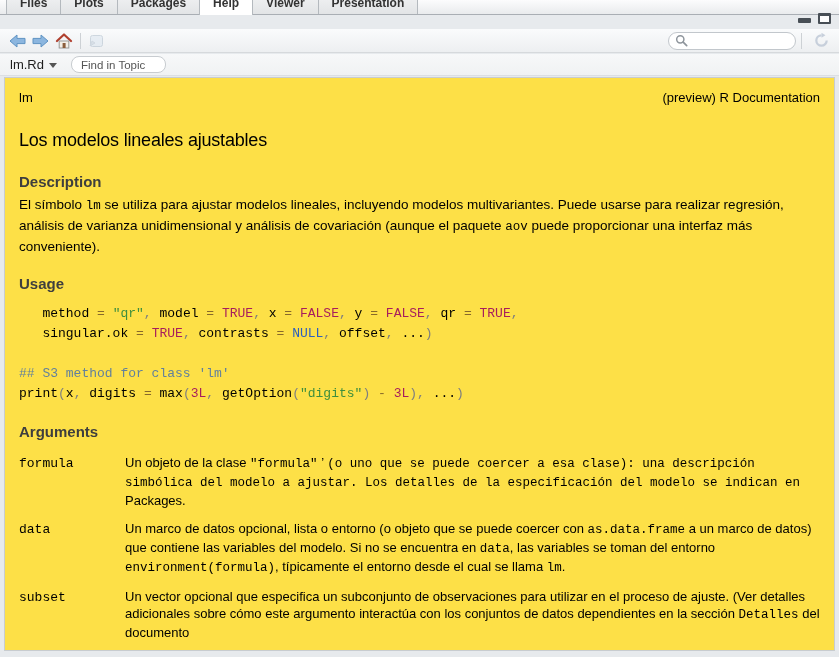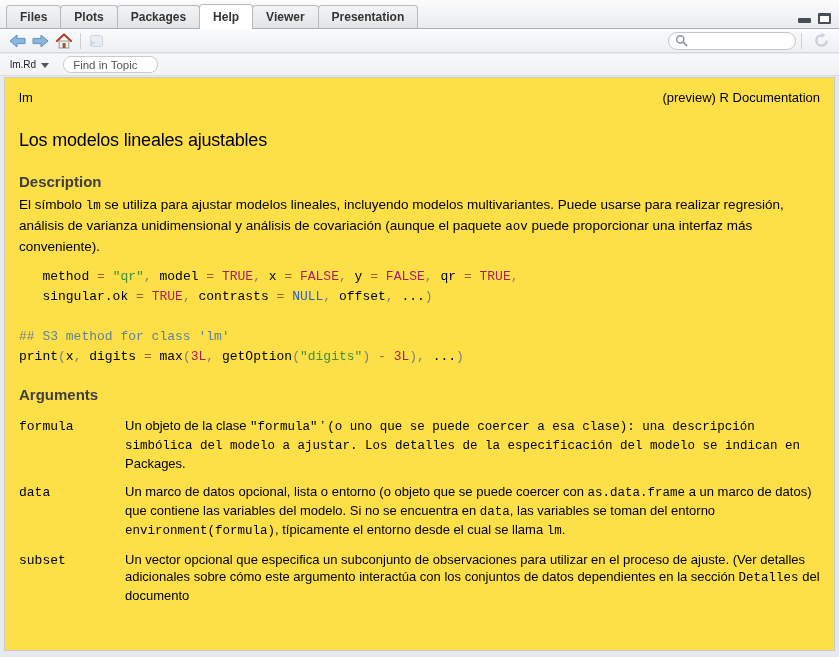--- a/index.html
+++ b/index.html
@@ -6,21 +6,21 @@
   html,body { width:839px; height:657px; overflow:hidden; }
   body {
     position:relative;
     background:#E7EAED;
     font-family:"Liberation Sans", sans-serif;
     color:#000;
   }
 
   
   .tabbar {
-    position:absolute; top:0; left:0; right:0; height:29px;
+    position:absolute; top:0; left:0; right:0; height:15px;
     background:linear-gradient(#FCFCFD,#E9EBED);
     border-bottom:1px solid #A9AEB4;
     display:flex; align-items:flex-end; padding-left:6px;
   }
   .tab {
     height:23px; line-height:22px; padding:0 13px;
     font-size:12px; font-weight:bold; color:#333;
     background:linear-gradient(#F3F4F5,#E2E4E6);
     border:1px solid #B4B9BE; border-bottom:none;
     border-radius:4px 4px 0 0; margin-right:-1px; position:relative; z-index:1;
@@ -55,21 +55,21 @@
   }
   .refresh { opacity:.9; margin-left:5px; }
 
   
   .topicbar {
     position:absolute; top:54px; left:0; right:0; height:22px;
     background:linear-gradient(#F7F8F9,#F0F2F3);
     border-bottom:1px solid #DCDFE2;
     display:flex; align-items:center; padding:0 10px;
   }
-  .topic-file { font-size:10px; color:#1d1d1d; display:flex; align-items:center; gap:5px; cursor:default; }
+  .topic-file { font-size:13px; color:#1d1d1d; display:flex; align-items:center; gap:5px; cursor:default; }
   .caret { width:0; height:0; border-left:4px solid transparent; border-right:4px solid transparent; border-top:5px solid #555; margin-top:2px; }
   .findbox {
     margin-left:14px; width:95px; height:17px; background:#fff;
     border:1px solid #C8CCD0; border-radius:8px; display:flex; align-items:center; padding:0 9px;
   }
   .findbox input {
     border:none; outline:none; width:100%;
     font-size:11.5px; color:#444; font-family:"Liberation Sans",sans-serif; background:transparent;
   }
   .findbox input::placeholder { color:#555; opacity:1; }
@@ -175,20 +175,21 @@
   <div class="doc-header">
     <span>lm</span>
     <span>(preview) R Documentation</span>
   </div>
 
   <div class="doc-title">Los modelos lineales ajustables</div>
 
   <div class="section-heading">Description</div>
   <div class="desc-para"><span>El símbolo </span><span class="inline-code">lm</span><span> se utiliza para ajustar modelos lineales, incluyendo modelos multivariantes. Puede usarse para realizar regresión, análisis de varianza unidimensional y análisis de covariación (aunque el paquete </span><span class="inline-code">aov</span><span> puede proporcionar una interfaz más conveniente).</span></div>
 
+  <div class="section-heading">Usage</div>
   <div class="usage-code">
       <div class="code-line"><span>   method </span><span class="tk-o">=</span><span> </span><span class="tk-s">"qr"</span><span class="tk-p">,</span><span> model </span><span class="tk-o">=</span><span> </span><span class="tk-k">TRUE</span><span class="tk-p">,</span><span> x </span><span class="tk-o">=</span><span> </span><span class="tk-k">FALSE</span><span class="tk-p">,</span><span> y </span><span class="tk-o">=</span><span> </span><span class="tk-k">FALSE</span><span class="tk-p">,</span><span> qr </span><span class="tk-o">=</span><span> </span><span class="tk-k">TRUE</span><span class="tk-p">,</span></div>
       <div class="code-line"><span>   singular.ok </span><span class="tk-o">=</span><span> </span><span class="tk-k">TRUE</span><span class="tk-p">,</span><span> contrasts </span><span class="tk-o">=</span><span> </span><span class="tk-n">NULL</span><span class="tk-p">,</span><span> offset</span><span class="tk-p">,</span><span> ...</span><span class="tk-p">)</span></div>
       <div class="code-line"></div>
       <div class="code-line"><span class="tk-c">## S3 method for class 'lm'</span></div>
       <div class="code-line"><span>print</span><span class="tk-p">(</span><span>x</span><span class="tk-p">,</span><span> digits </span><span class="tk-o">=</span><span> max</span><span class="tk-p">(</span><span class="tk-k">3L</span><span class="tk-p">,</span><span> getOption</span><span class="tk-p">(</span><span class="tk-s">"digits"</span><span class="tk-p">)</span><span> </span><span class="tk-o">-</span><span> </span><span class="tk-k">3L</span><span class="tk-p">)</span><span class="tk-p">,</span><span> ...</span><span class="tk-p">)</span></div>
     </div>
 
   <div class="section-heading">Arguments</div>
   <div class="args">

